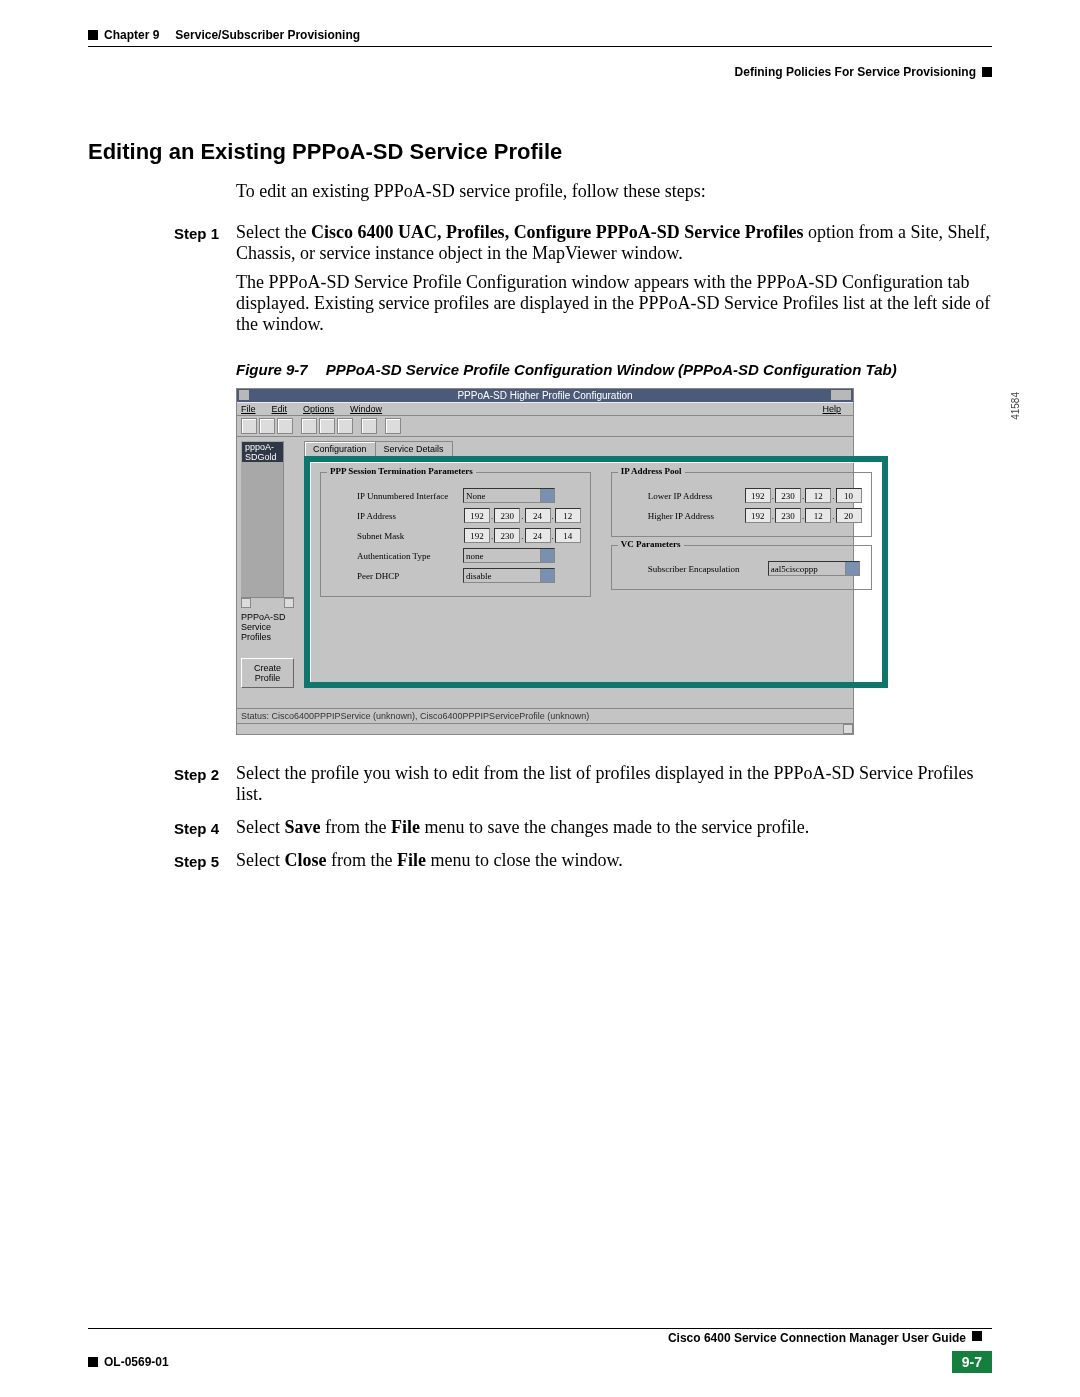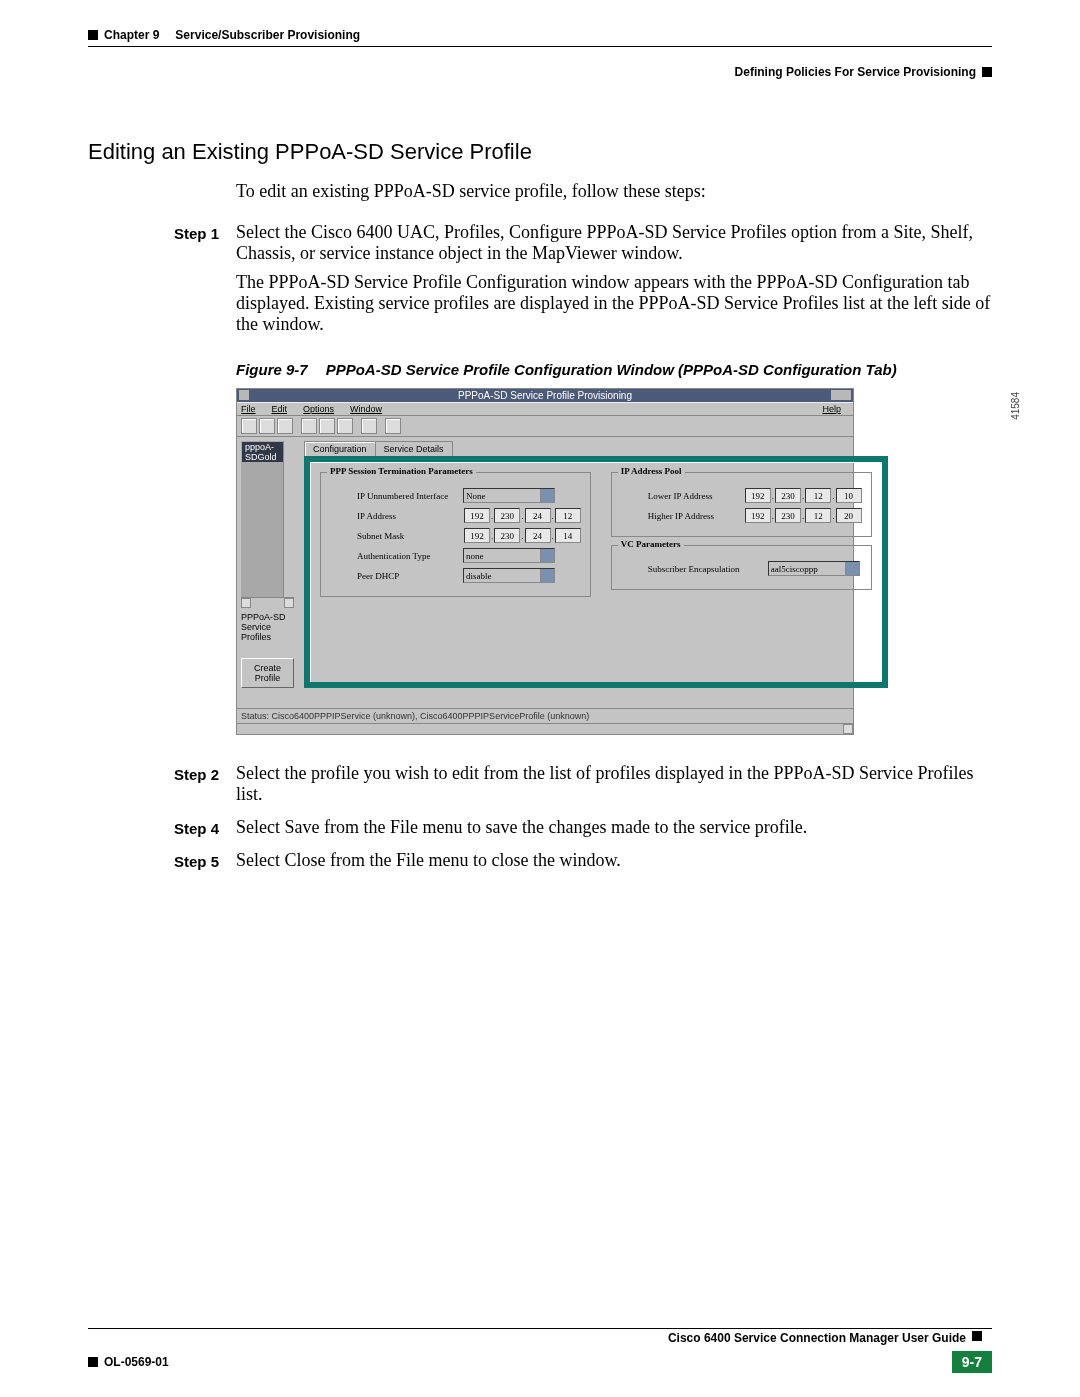--- a/index.html
+++ b/index.html
@@ -42,21 +42,21 @@
     font-size: 12px;
     font-weight: bold;
     margin-top: 18px;
   }
   .hdr-right .hdr-square {
     margin-left: 6px;
     margin-right: 0;
   }
   h2.section-title {
     font-family: Arial, Helvetica, sans-serif;
-    font-weight: normal;
+    font-weight: bold;
     font-size: 22px;
     margin-top: 60px;
     margin-bottom: 16px;
   }
   .intro {
     margin-left: 148px;
     font-size: 18px;
   }
   .steps {
     margin-top: 20px;
@@ -72,21 +72,21 @@
     font-size: 15px;
     width: 62px;
     flex-shrink: 0;
     margin-left: 86px;
     padding-top: 3px;
   }
   .step-body {
     flex: 1;
   }
   .step-body p { margin: 0 0 8px 0; }
-  .step-body .b { font-weight: normal; }
+  .step-body .b { font-weight: bold; }
   .figure-caption {
     font-family: Arial, Helvetica, sans-serif;
     font-style: italic;
     font-weight: bold;
     font-size: 15px;
     margin-left: 148px;
     margin-top: 18px;
   }
   .figure-caption .num { font-weight: bold; display:inline-block; margin-right: 18px; white-space: nowrap; }
   .figure-caption .title { font-style: italic; font-weight: bold; }
@@ -378,21 +378,21 @@
   </div>
 
   <div class="figure-caption">
     <span class="num">Figure 9-7</span><span class="title">PPPoA-SD Service Profile Configuration Window (PPPoA-SD Configuration Tab)</span>
   </div>
 
   <div class="figure-wrap">
     <div class="cfg-window">
       <div class="titlebar">
         <span class="tb-left"></span>
-        <span>PPPoA-SD Service Profile Provisioning</span>
+        <span>PPPoA-SD Higher Profile Configuration</span>
         <span class="tb-right"></span>
       </div>
       <div class="menubar">
         <span><span class="m-first">File</span></span>
         <span><span class="m-first">Edit</span></span>
         <span><span class="m-first">Options</span></span>
         <span><span class="m-first">Window</span></span>
         <span class="help"><span class="m-first">Help</span></span>
       </div>
       <div class="toolbar">

